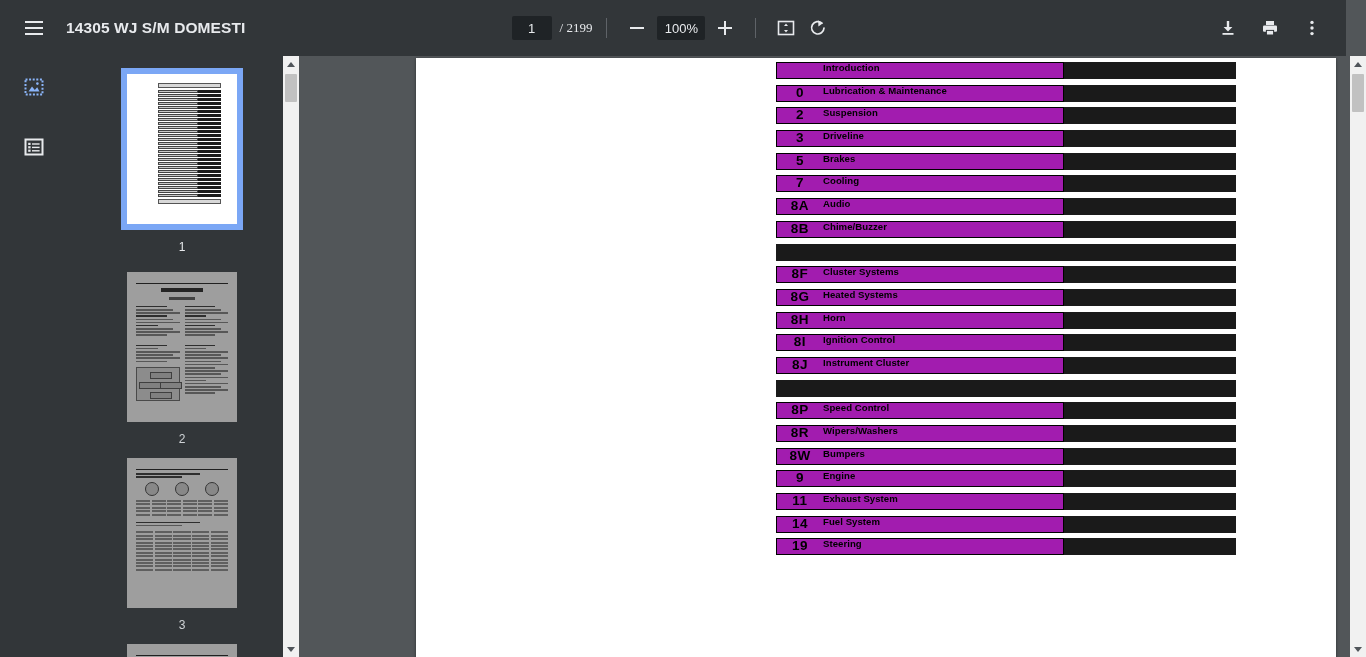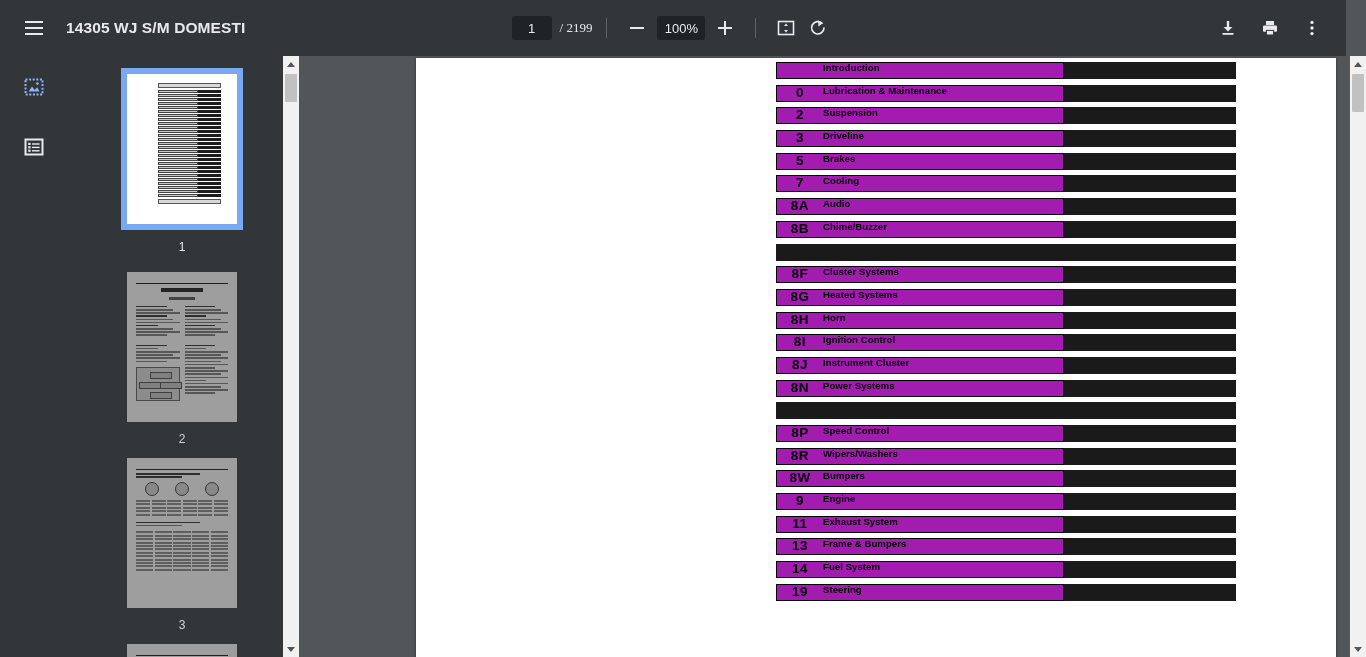--- a/index.html
+++ b/index.html
@@ -811,27 +811,20 @@
       <div class="toc-row">
         <div class="toc-white">
           <div class="toc-num">8J</div>
           <div class="toc-name">Instrument Cluster</div>
         </div>
         <div class="toc-black"></div>
       </div>
 
 
 
-      <div class="toc-row">
-        <div class="toc-white">
-          <div class="toc-num">8N</div>
-          <div class="toc-name">Power Systems</div>
-        </div>
-        <div class="toc-black"></div>
-      </div>
 
       <div class="toc-row">
         <div class="toc-black"></div>
       </div>
 
       <div class="toc-row">
         <div class="toc-white">
           <div class="toc-num">8P</div>
           <div class="toc-name">Speed Control</div>
         </div>
@@ -864,27 +857,20 @@
       </div>
 
       <div class="toc-row">
         <div class="toc-white">
           <div class="toc-num">11</div>
           <div class="toc-name">Exhaust System</div>
         </div>
         <div class="toc-black"></div>
       </div>
 
-      <div class="toc-row">
-        <div class="toc-white">
-          <div class="toc-num">13</div>
-          <div class="toc-name">Frame &amp; Bumpers</div>
-        </div>
-        <div class="toc-black"></div>
-      </div>
 
       <div class="toc-row">
         <div class="toc-white">
           <div class="toc-num">14</div>
           <div class="toc-name">Fuel System</div>
         </div>
         <div class="toc-black"></div>
       </div>
 
       <div class="toc-row">

